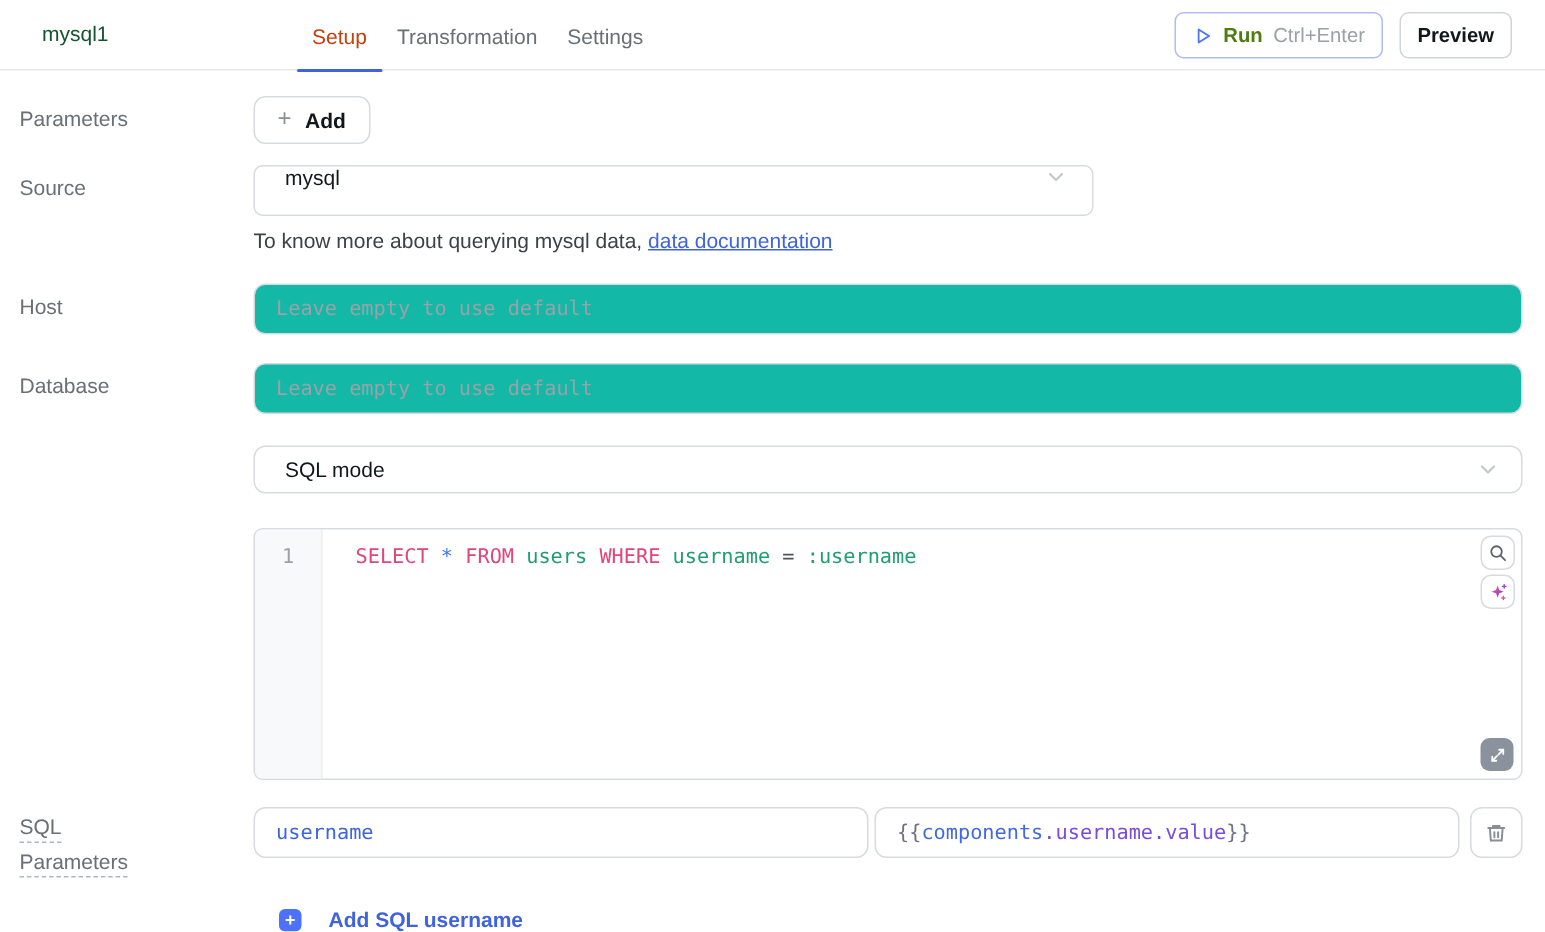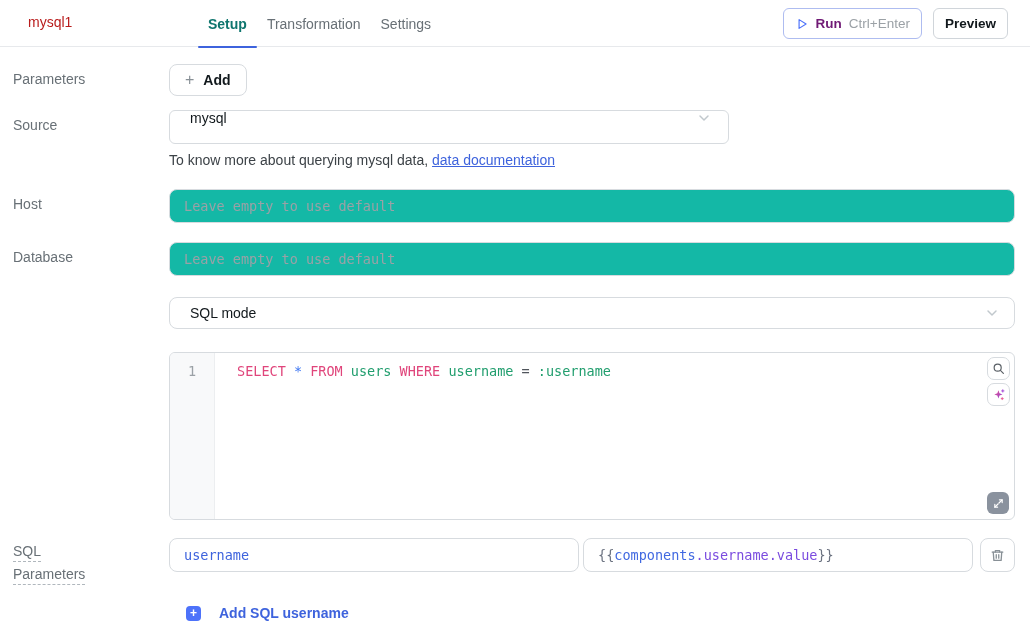--- a/index.html
+++ b/index.html
@@ -9,28 +9,28 @@
     background:#ffffff;
     font-family:"Liberation Sans", sans-serif;
     color:#11181c;
     position:relative;
     overflow:hidden;
     font-size:14px;
   }
 
   
   .header { height:47px; border-bottom:1px solid #e7e9ec; position:relative; background:#fff; }
-  .query-title { position:absolute; left:28px; top:14px; font-size:14px; font-weight:500; color:#b91c1c; }
+  .query-title { position:absolute; left:28px; top:14px; font-size:14px; font-weight:500; color:#14532d; }
   .tabs { position:absolute; left:198px; top:0; height:47px; display:flex; }
   .tab { padding:0 10px; display:flex; align-items:center; font-size:14px; color:#687076; position:relative; cursor:pointer; background:none; border:none; font-family:inherit; }
-  .tab.active { color:#0f766e; font-weight:700; }
+  .tab.active { color:#c2410c; font-weight:400; }
   .tab.active::after { content:""; position:absolute; left:0; right:0; bottom:-1px; height:2.5px; background:#3e63dd; border-radius:2px; }
   .actions { position:absolute; right:22px; top:8px; display:flex; gap:11px; }
   .btn-run { height:31px; padding:0 11px; border:1px solid #aebcf0; border-radius:6px; background:#fff; display:flex; align-items:center; gap:7px; font-size:13.5px; cursor:pointer; font-family:inherit; }
-  .btn-run .run-label { color:#701a75; font-weight:700; }
+  .btn-run .run-label { color:#4d7c0f; font-weight:700; }
   .btn-run .shortcut { color:#9ba1a6; }
   .btn-preview { height:31px; padding:0 11px; border:1px solid #d0d5da; border-radius:6px; background:#fff; font-size:13.5px; font-weight:700; color:#11181c; cursor:pointer; font-family:inherit; }
 
   
   .row { display:flex; padding:0 15px 0 13px;gap:24px; }
   .row-label { width:132px; flex-shrink:0; font-size:14px; color:#687076; padding-top:7px; }
   .row-content { flex:1; min-width:0; }
 
   .mt-params { margin-top:17px; }
   .mt-source { margin-top:14px; }

